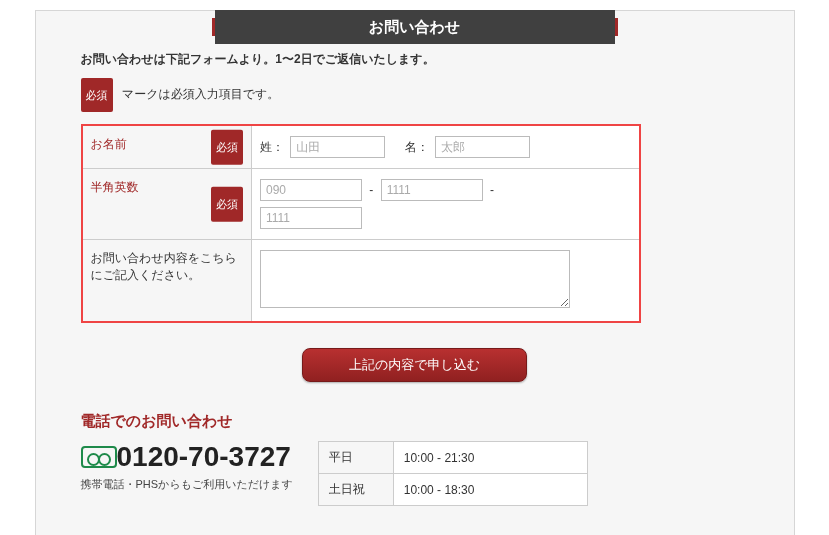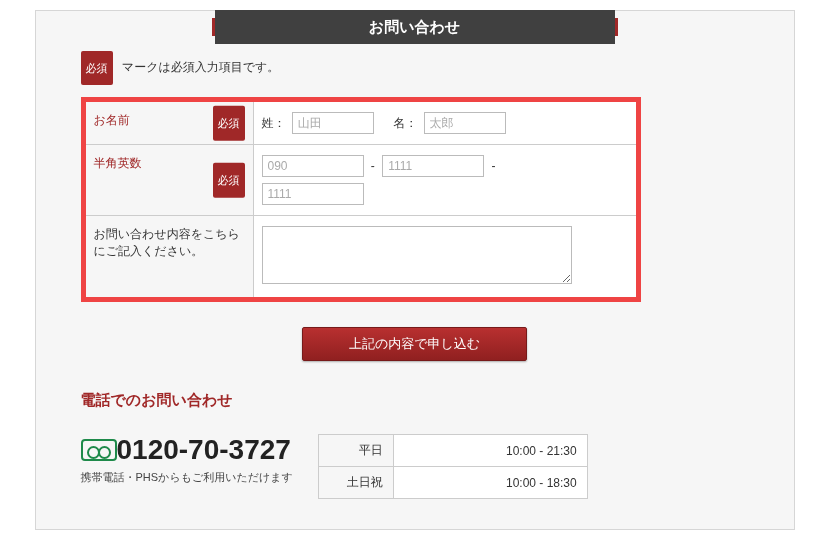--- a/index.html
+++ b/index.html
@@ -56,21 +56,21 @@
     line-height: 1.3;
     border-radius: 2px;
   }
   .req-note { margin-bottom: 12px; font-size: 12px; }
   .req-note .req-badge { margin-right: 6px; vertical-align: middle; }
 
   table.form {
     width: 560px;
     border-collapse: collapse;
     background: #fff;
-    border: 5px solid #ef4444;
+    border: 2px solid #ef4444;
   }
   table.form th, table.form td {
     border: 1px solid #ccc;
     padding: 10px 8px;
     vertical-align: top;
     font-weight: normal;
     font-size: 12px;
     text-align: left;
   }
   table.form th {
@@ -89,46 +89,46 @@
   input[type="text"], textarea {
     border: 1px solid #bbb;
     padding: 3px 5px;
     font-size: 12px;
     font-family: inherit;
     color: #333;
   }
   input::placeholder, textarea::placeholder { color: #aaa; }
   .name-row .lbl { margin: 0 3px 0 0; }
   .name-row .lbl2 { margin: 0 3px 0 16px; }
-  .name-row input { width: 82px; }
+  .name-row input { width: 95px; }
   .phone-row input { width: 102px; }
   .phone-sep { margin: 0 4px; }
   .phone-line2 { margin-top: 6px; }
   .email-input { width: 215px; }
   .email-note { margin-left: 8px; font-size: 12px; }
   .textarea { width: 310px; height: 58px; resize: both; }
 
   .btn-row { text-align: center; margin: 25px 0 30px; }
   .submit-btn {
     background: linear-gradient(to bottom, #b83030, #902020);
     color: #fff;
     border: 1px solid #771a1a;
     width: 225px;
     height: 34px;
     font-size: 13px;
     cursor: pointer;
-    border-radius: 2px;
+    border-radius: 8px;
     box-shadow: 0 1px 2px rgba(0,0,0,0.3);
   }
 
   .phone-section-title {
     color: #a02828;
     font-size: 15px;
     font-weight: bold;
-    margin-bottom: 24px;
+    margin-bottom: 10px;
   }
   .phone-section-desc {
     font-size: 12px;
     margin-bottom: 10px;
   }
   .phone-block {
     display: flex;
     align-items: flex-start;
     gap: 25px;
   }
@@ -175,34 +175,35 @@
 
   table.hours {
     border-collapse: collapse;
     width: 270px;
     font-size: 12px;
   }
   table.hours th, table.hours td {
     border: 1px solid #ccc;
     padding: 7px 10px;
     background: #fff;
-    text-align: right;
+    text-align: left;
     font-weight: normal;
   }
   table.hours th { width: 75px; background: #f6f6f6; }
 </style>
 </head>
 <body>
 
 <div style="height:10px"></div>
 <div class="outer">
   <div class="header-band">
     <span>お問い合わせ</span>
   </div>
 
+  <p class="intro">お問い合わせは下記フォームより。1〜2日でご返信いたします。</p>
   <p class="req-note">
     <span class="req-badge">必須</span>
     <span>マークは必須入力項目です。</span>
   </p>
 
   <table class="form">
     <tbody>
         <tr>
       <th>
         <span class="th-label">お名前</span>

